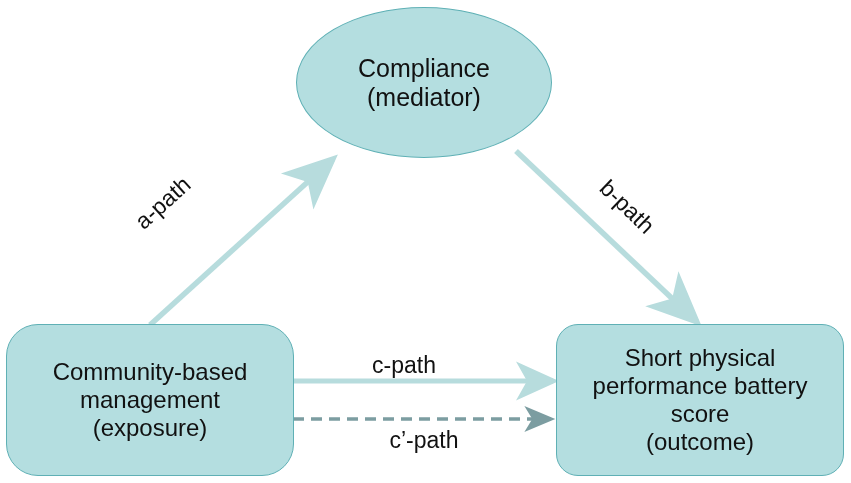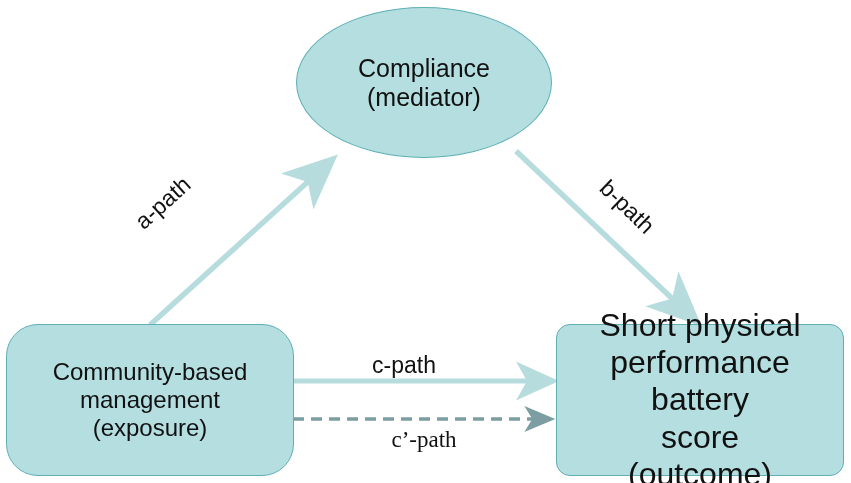--- a/index.html
+++ b/index.html
@@ -61,22 +61,22 @@
     width: 288px;
     height: 152px;
     border-radius: 32px;
     font-size: 24px;
   }
   #node-outcome {
     left: 556px;
     top: 324px;
     width: 288px;
     height: 152px;
-    border-radius: 14px;
-    font-size: 32px;
+    border-radius: 22px;
+    font-size: 24px;
   }
 
   
   .path-label {
     position: absolute;
     font-size: 23px;
     color: #111111;
     white-space: nowrap;
     transform-origin: 50% 50%;
   }
@@ -92,21 +92,20 @@
   }
   #label-c-path {
     left: 404px;
     top: 365px;
     transform: translate(-50%, -50%);
   }
   #label-c-prime-path {
     left: 424px;
     top: 440px;
     transform: translate(-50%, -50%);
-    font-family: Liberation Serif, serif;
   }
 </style>
 </head>
 <body>
 
 <div id="diagram-root">
 
   <svg id="paths-layer" viewBox="0 0 851 483" width="851" height="483" xmlns="http://www.w3.org/2000/svg">
     <defs>
       <marker id="arrow-solid" markerWidth="9" markerHeight="9" refX="7.4" refY="4.5" orient="auto" markerUnits="strokeWidth">

